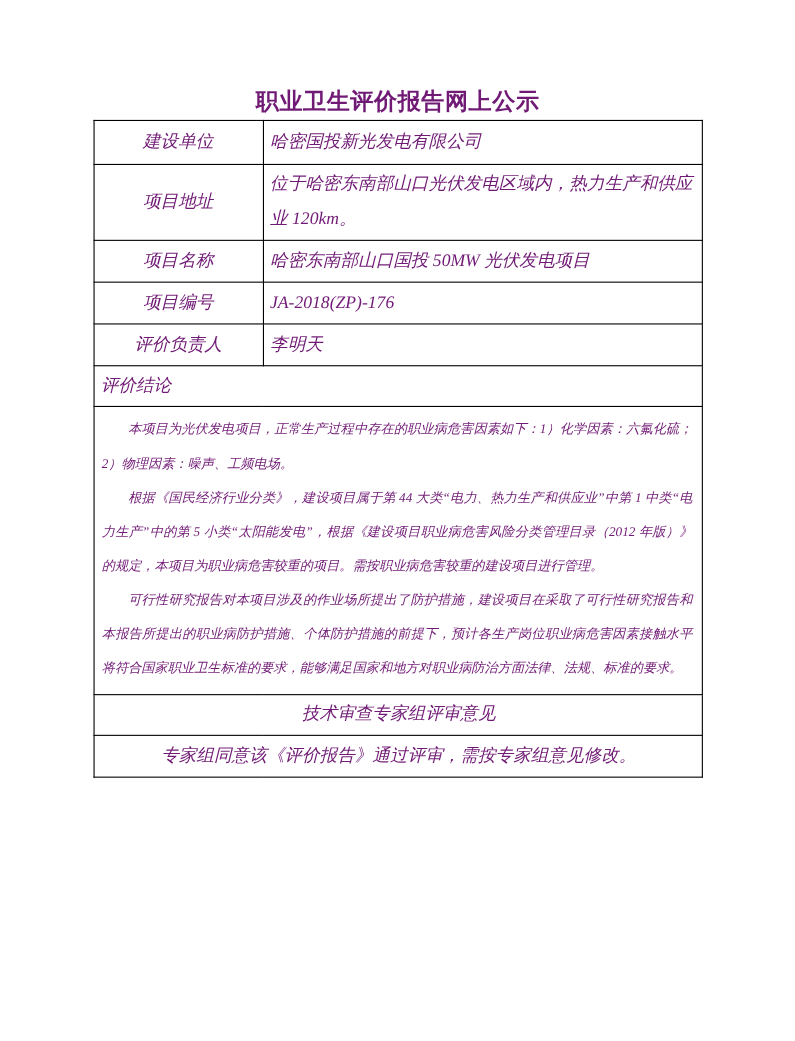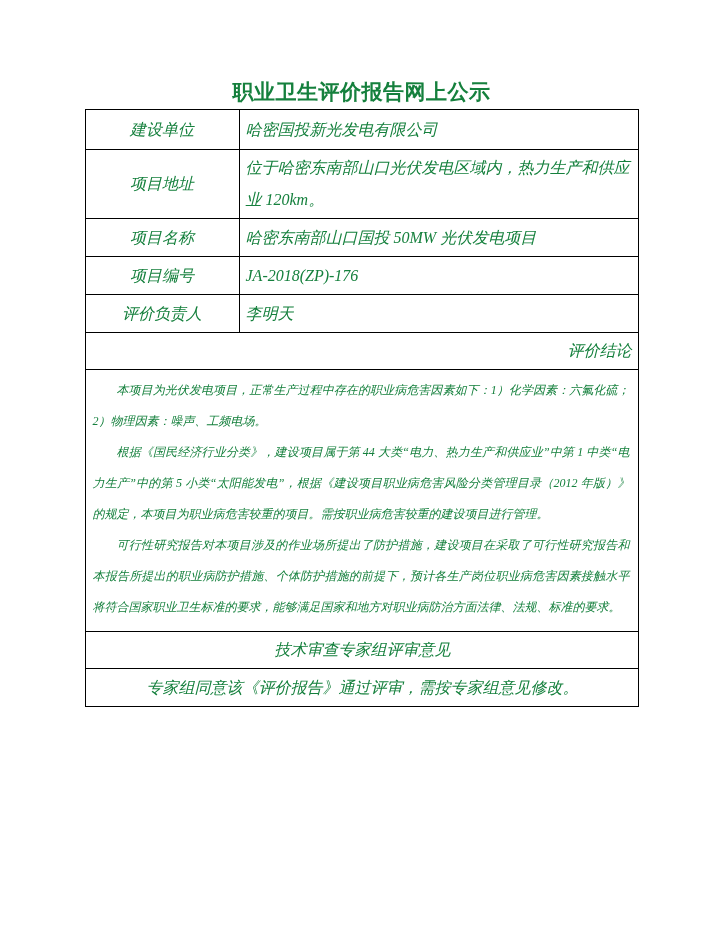--- a/index.html
+++ b/index.html
@@ -7,21 +7,21 @@
     margin: 0;
     padding: 0;
     background: #ffffff;
   }
   .page {
     position: relative;
     width: 723px;
     height: 946px;
     background: #ffffff;
     font-family: "Liberation Serif", "DejaVu Serif", serif;
-    color: #15803d;
+    color: #701a75;
     overflow: hidden;
   }
   .doc-title {
     margin: 0;
     padding-top: 79px;
     padding-bottom: 4px;
     text-align: center;
     font-size: 21px;
     line-height: 26px;
     font-weight: bold;
@@ -52,21 +52,21 @@
   tr.r1 td { height: 40px; }
   tr.r2 td { height: 62px; }
   tr.r3 td { height: 38px; }
   tr.r4 td { height: 38px; }
   tr.r5 td { height: 38px; }
   tr.r6 td { height: 40px; }
   tr.r7 td { height: 36px; }
   tr.r9 td { height: 34px; }
   tr.r10 td { height: 38px; }
   td.section-header-cell {
-    text-align: right;
+    text-align: left;
     margin-top: 24px;
   }
   td.conclusion-cell {
     min-height: 330px;
     padding: 5px 8px 8px 7px;
     vertical-align: top;
   }
   .conclusion-cell p {
     margin: 0;
     text-align: justify;

